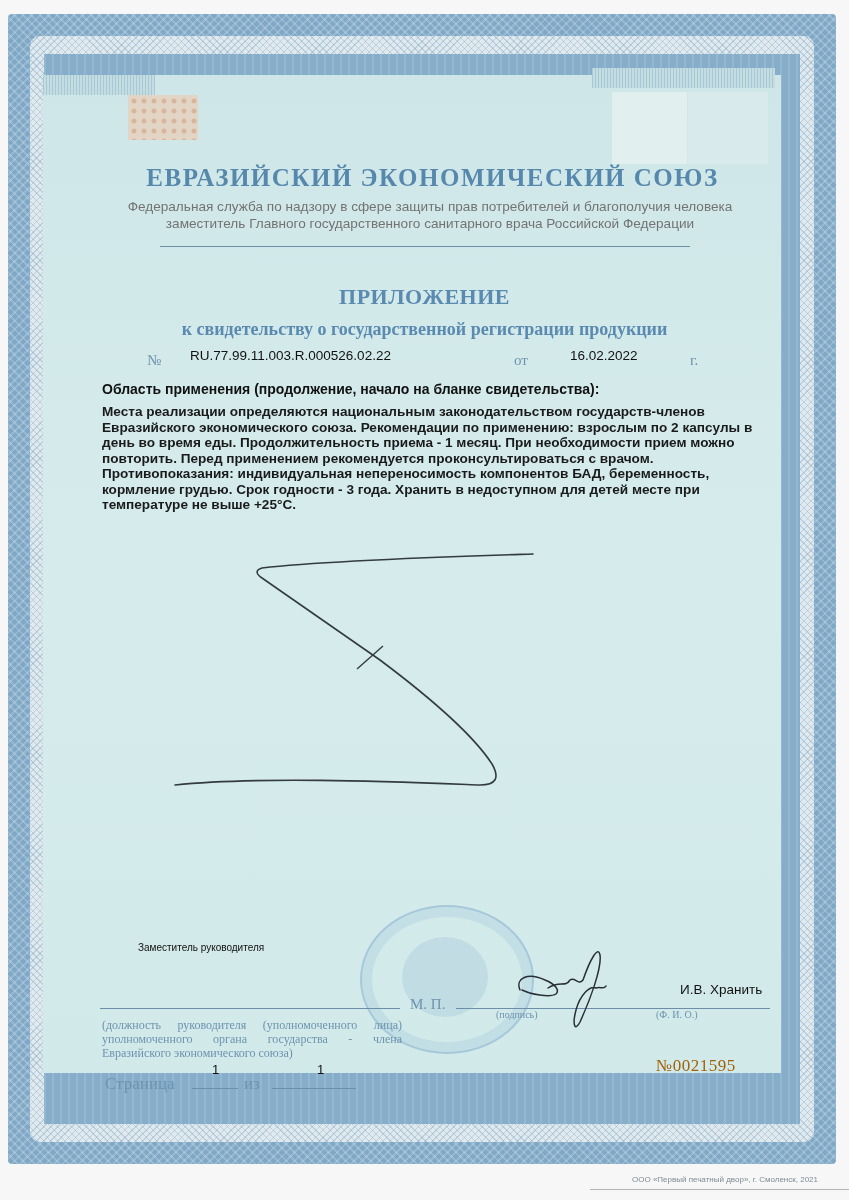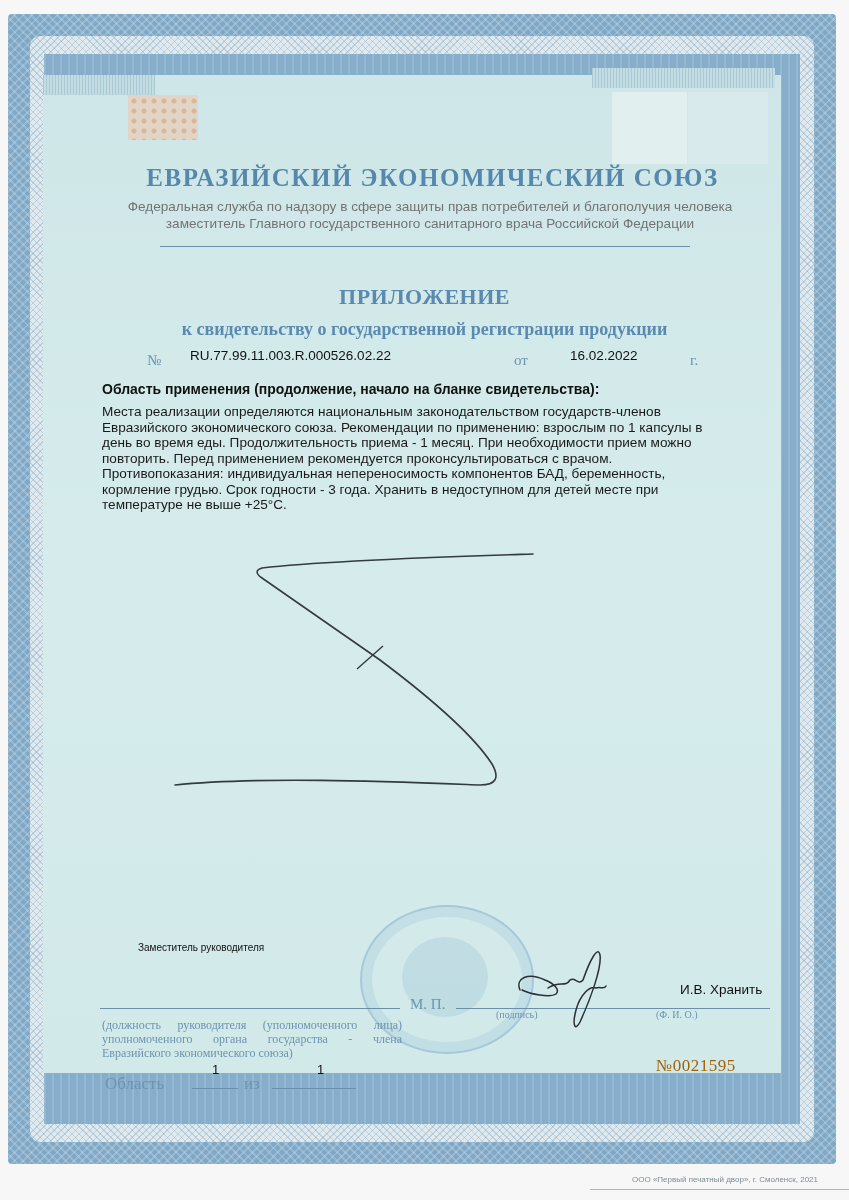--- a/index.html
+++ b/index.html
@@ -81,21 +81,21 @@
   .reg-date { position: absolute; left: 570px; top: 0; font-size: 13.5px; color: #111; }
   .year-suffix { position: absolute; left: 690px; top: 4px; font-family: "Liberation Serif", serif; font-size: 15px; color: #6d93ae; }
 
   .scope-heading {
     position: absolute; top: 381px; left: 102px; font-weight: bold; font-size: 14px; color: #111;
   }
   .scope-body {
     position: absolute; top: 404px; left: 102px; width: 670px;
     font-size: 13.6px; line-height: 15.5px; color: #1a1a1a;
   }
-  .scope-body p { margin: 0; }
+  .scope-body p { margin: 0; font-weight: bold; }
 
   .z-line { position: absolute; left: 0; top: 0; }
 
   .stamp {
     position: absolute; left: 360px; top: 905px; width: 170px; height: 145px;
     border-radius: 50%; border: 2px solid rgba(110,160,200,0.45);
     box-shadow: inset 0 0 0 10px rgba(110,160,200,0.15);
   }
   .stamp-inner { position: absolute; left: 40px; top: 30px; width: 86px; height: 80px;
     border-radius: 50%; background: rgba(110,160,200,0.18); }
@@ -157,21 +157,21 @@
     <span class="num-sign">№</span>
     <span class="reg-number">RU.77.99.11.003.R.000526.02.22</span>
     <span class="from-label">от</span>
     <span class="reg-date">16.02.2022</span>
     <span class="year-suffix">г.</span>
   </div>
 
   <div class="scope-heading">Область применения (продолжение, начало на бланке свидетельства):</div>
   <div class="scope-body">
     <p>Места реализации определяются национальным законодательством государств-членов</p>
-    <p>Евразийского экономического союза. Рекомендации по применению: взрослым по 1 капсулы в</p>
+    <p>Евразийского экономического союза. Рекомендации по применению: взрослым по 2 капсулы в</p>
     <p>день во время еды. Продолжительность приема - 1 месяц. При необходимости прием можно</p>
     <p>повторить. Перед применением рекомендуется проконсультироваться с врачом.</p>
     <p>Противопоказания: индивидуальная непереносимость компонентов БАД, беременность,</p>
     <p>кормление грудью. Срок годности - 3 года. Хранить в недоступном для детей месте при</p>
     <p>температуре не выше +25°С.</p>
   </div>
 
   <svg class="z-line" width="849" height="1200">
     <path d="M533,554 C470,556 330,560 262,568 C255,570 256,574 262,578 C300,604 340,632 380,660 C420,690 470,730 492,764 C500,778 496,785 480,785 C400,782 260,776 175,785" fill="none" stroke="#333b40" stroke-width="1.6" stroke-linecap="round"></path>
     <path d="M357,669 L383,646" fill="none" stroke="#333b40" stroke-width="1.4"></path>
@@ -192,21 +192,21 @@
   </svg>
 
   <div class="name-value">И.В. Хранить</div>
   <div class="sign-rule3"></div>
   <div class="fio-caption">(Ф. И. О.)</div>
 
   <div class="position-caption">(должность руководителя (уполномоченного лица) уполномоченного органа государства - члена Евразийского экономического союза)</div>
 
   <div class="serial">№0021595</div>
 
-  <span class="page-label">Область</span>
+  <span class="page-label">Страница</span>
   <span class="page-current">1</span>
   <div class="page-rule1"></div>
   <span class="of-label">из</span>
   <span class="page-total">1</span>
   <div class="page-rule2"></div>
 
   <div class="printer-imprint">ООО «Первый печатный двор», г. Смоленск, 2021</div>
   <div class="bottom-rule"></div>
 </div>
 

